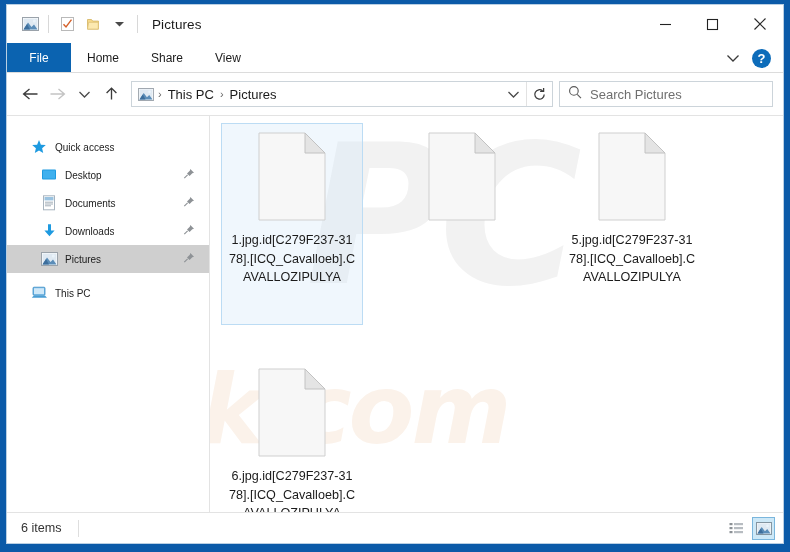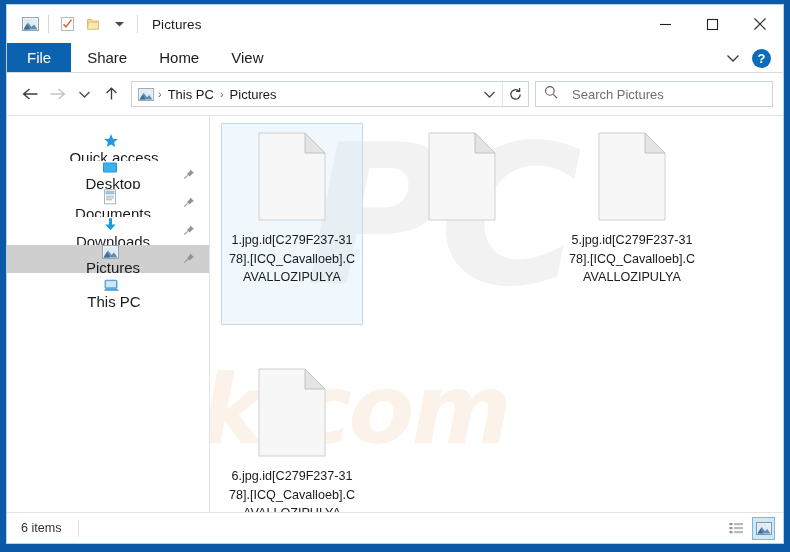--- a/index.html
+++ b/index.html
@@ -47,21 +47,21 @@
   .ribbon {
     height: 30px; min-height: 30px;
     display: flex; align-items: stretch;
     background: #ffffff;
     border-bottom: 1px solid #dcdcdc;
     position: relative;
   }
   .tab {
     display: flex; align-items: center; justify-content: center;
     padding: 0 16px;
-    font-size: 15px; color: #1b1b1b;
+    font-size: 12px; color: #1b1b1b;
   }
   .tab.file {
     background: #0b63b0; color: #ffffff;
     min-width: 64px; padding: 0 20px;
   }
   .ribbon-right {
     position: absolute; right: 4px; top: 0; height: 30px;
     display: flex; align-items: center; gap: 6px; padding-right: 8px;
   }
   .chev-btn {
@@ -111,25 +111,25 @@
     position: absolute; right: 0; top: 0; height: 24px;
     display: flex; align-items: stretch;
   }
   .crumb-tool {
     width: 26px;
     display: flex; align-items: center; justify-content: center;
     color: #3b3b3b;
   }
   .crumb-tool.refresh { border-left: 1px solid #e2e2e2; }
   .searchbox {
-    width: 238px; height: 26px;
+    width: 214px; height: 26px;
     border: 1px solid #ccd4da;
     background: #fff;
     display: flex; align-items: center;
-    gap: 14px; padding: 0 8px;
+    gap: 8px; padding: 0 8px;
   }
   .searchbox input {
     border: 0; outline: 0; flex: 1;
     font-family: "Liberation Sans", sans-serif;
     font-size: 13px; color: #6b6b6b;
     background: transparent;
   }
   .searchbox input::placeholder { color: #6f6f6f; }
 
   
@@ -143,25 +143,24 @@
     width: 203px; min-width: 203px;
     background: #ffffff;
     border-right: 1px solid #e3e3e3;
     padding-top: 11px;
     position: relative; z-index: 2;
   }
   .nav-item {
     height: 28px;
     display: flex; align-items: center;
     padding-left: 22px; padding-right: 10px;
-    font-size: 15px; color: #1b1b1b;
+    font-size: 10px; color: #1b1b1b;
     position: relative;
-    flex-direction: column;
-  }
-  .nav-item.child { padding-left: 20px; }
+  }
+  .nav-item.child { padding-left: 32px; }
   .nav-item.group { margin-top: 6px; }
   .nav-item.selected { background: #cfcfcf; }
   .nav-ic {
     width: 20px; min-width: 20px; height: 18px;
     display: flex; align-items: center; justify-content: center;
     margin-right: 6px;
   }
   .nav-label { white-space: nowrap; overflow: hidden; text-overflow: ellipsis; }
   .pin { position: absolute; right: 14px; top: 50%; transform: translateY(-50%); }
 
@@ -291,22 +290,22 @@
       <div class="winbtn close">
         <svg width="14" height="14" viewBox="0 0 14 14">
             <path d="M1.5 1.5 L12.5 12.5 M12.5 1.5 L1.5 12.5" stroke="currentColor" stroke-width="1.15"></path>
           </svg>
       </div>
     </div>
   </div>
 
   <div class="ribbon">
     <div class="tab file">File</div>
+    <div class="tab">Home</div>
     <div class="tab">Share</div>
-    <div class="tab">Home</div>
     <div class="tab">View</div>
     <div class="ribbon-right">
       <div class="chev-btn">
         <svg width="14" height="10" viewBox="0 0 14 10">
             <path d="M1.5 2.5 L7 8 L12.5 2.5" fill="none" stroke="#3a3a3a" stroke-width="1.3"></path>
           </svg>
       </div>
       <div class="help-btn">?</div>
     </div>
   </div>

